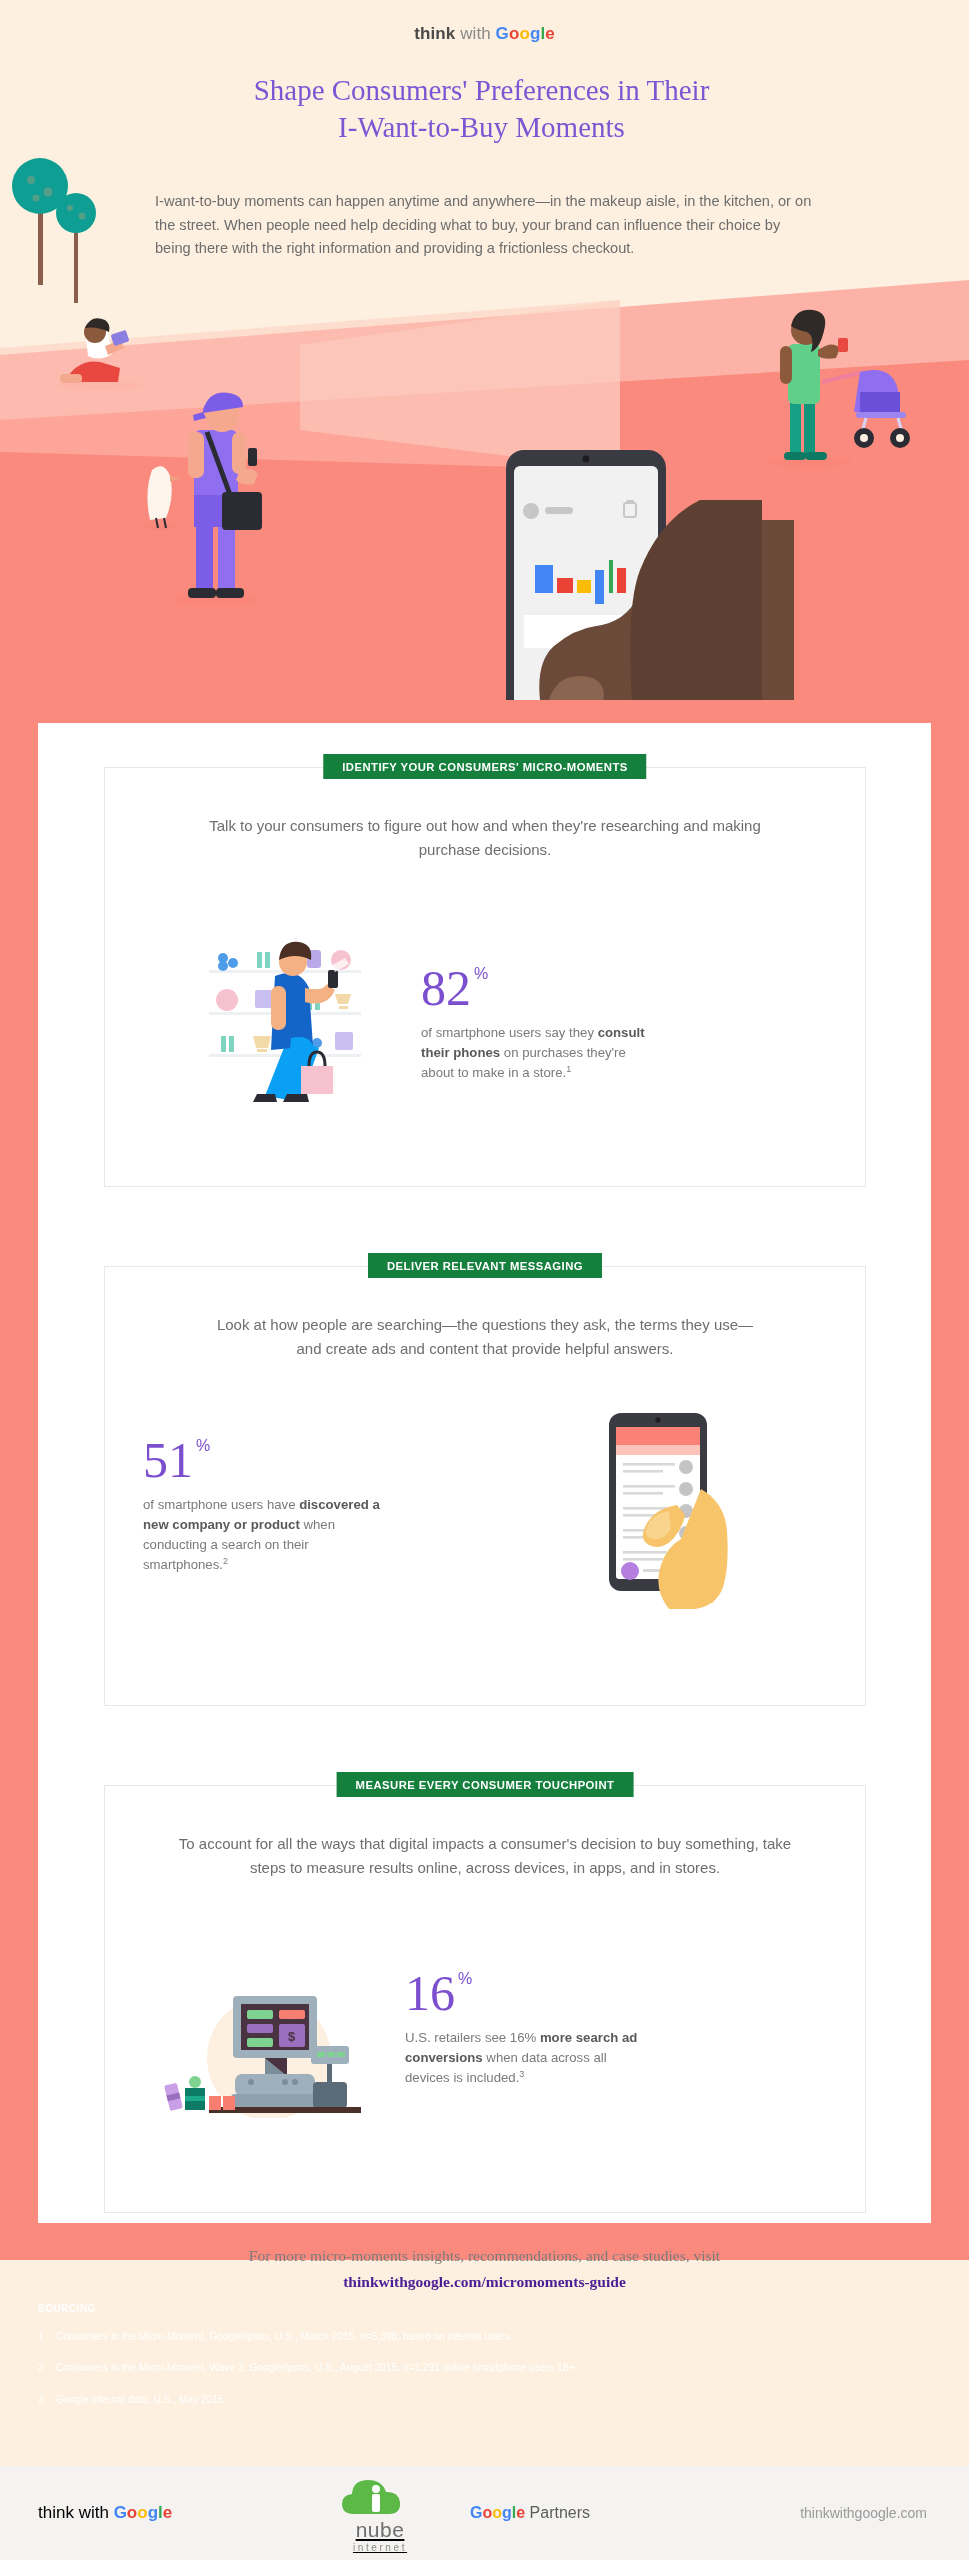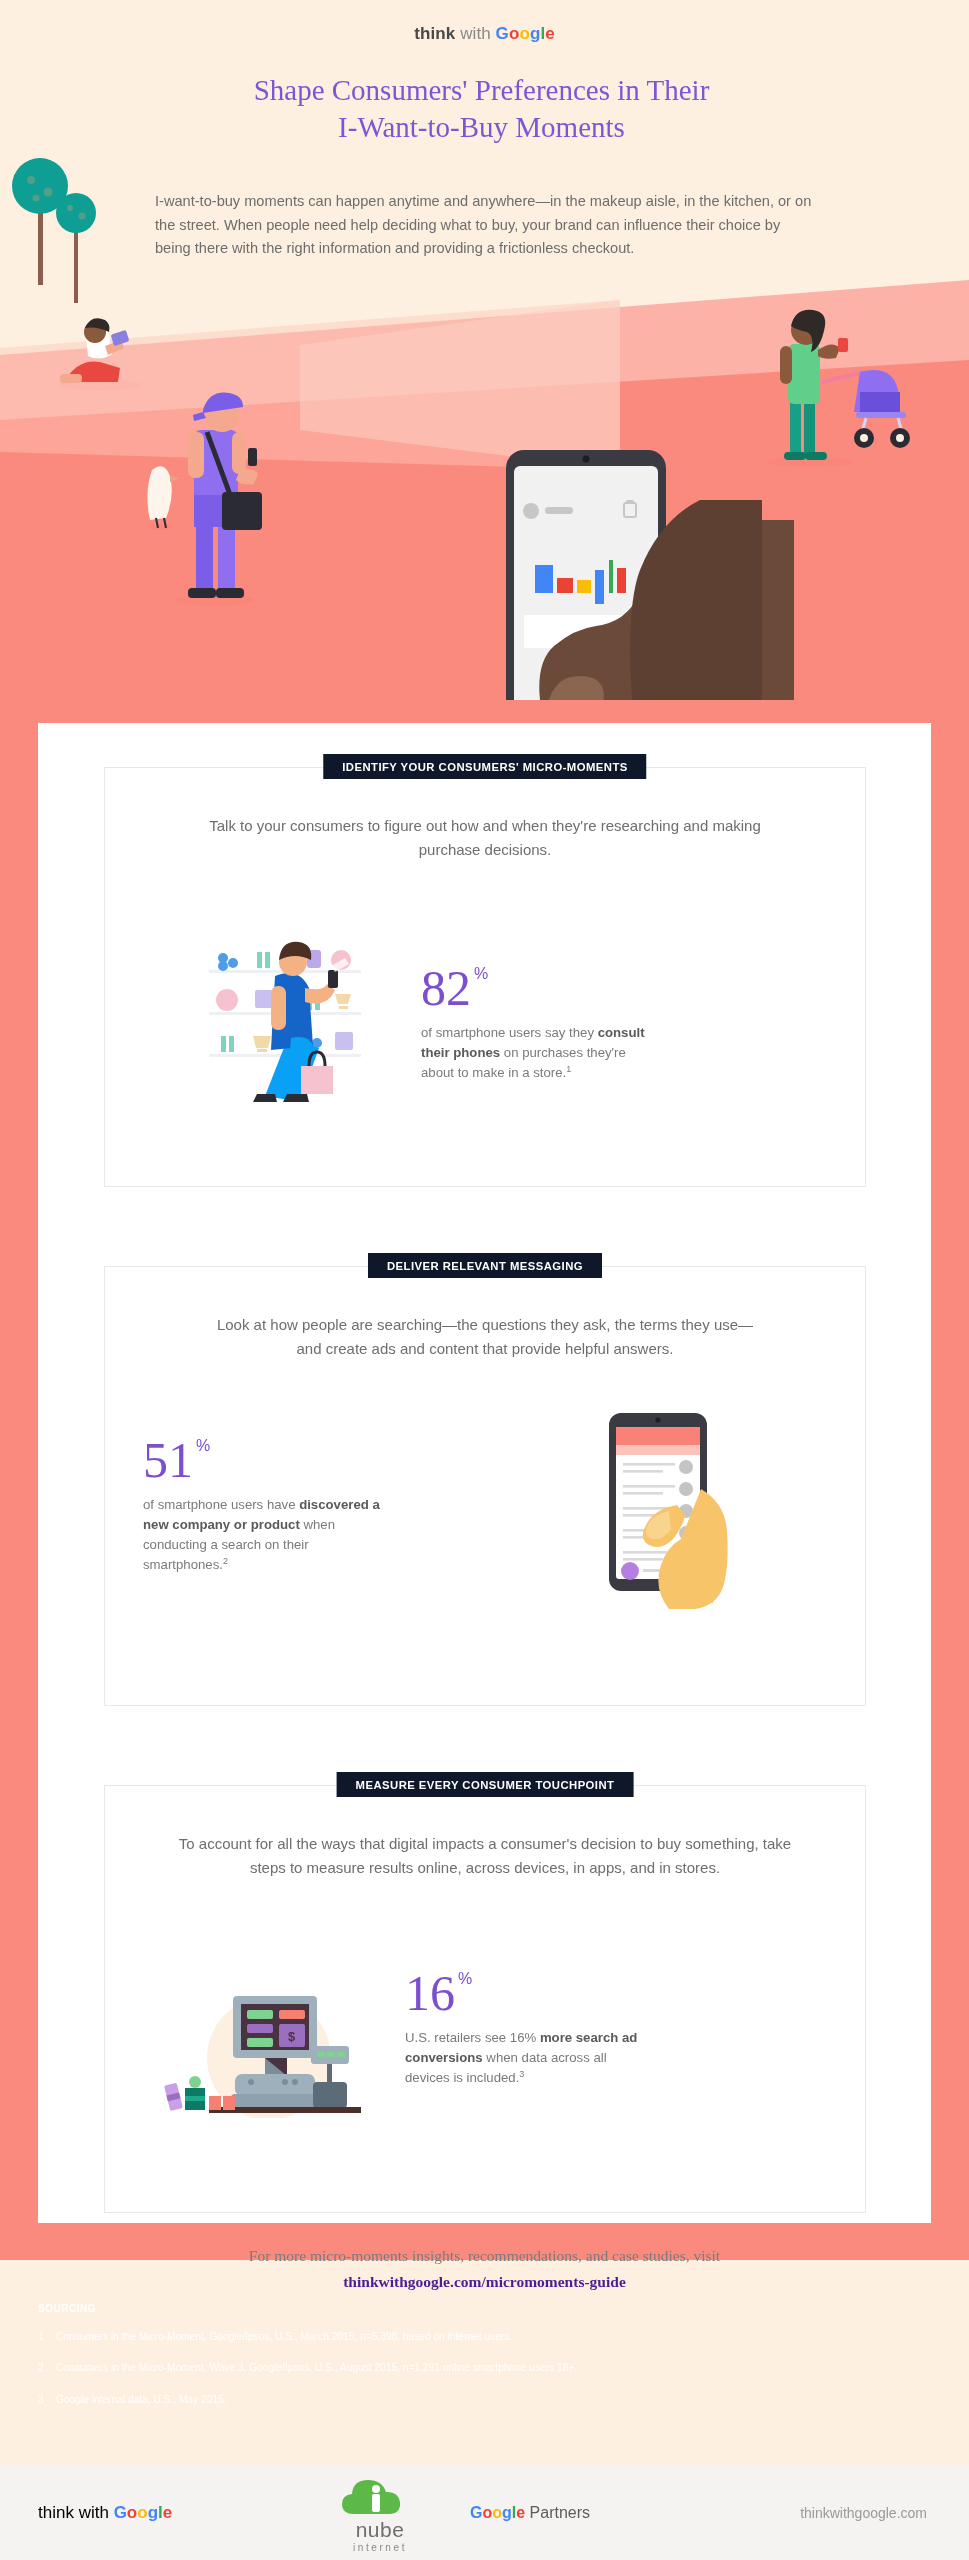--- a/index.html
+++ b/index.html
@@ -80,21 +80,21 @@
     background: #fff;
   }
   .card-1 { top: 44px;  height: 420px; }
   .card-2 { top: 543px; height: 440px; }
   .card-3 { top: 1062px; height: 428px; }
 
   .badge {
     position: absolute;
     top: -14px; left: 50%;
     transform: translateX(-50%);
-    background: #0f172a;
+    background: #15803d;
     color: #fff;
     font-size: 11.3px;
     font-weight: bold;
     letter-spacing: .45px;
     padding: 7px 19px 6px;
     white-space: nowrap;
   }
 
   .card-lede {
     margin: 46px auto 0;
@@ -177,21 +177,21 @@
   .footer {
     position: absolute;
     top: 2466px; left: 0;
     width: 969px;
     height: 94px;
     background: #f4f3f1;
     display: flex;
     align-items: center;
   }
   .f-twg { position:absolute; left: 38px; font-size: 17px; }
-  .f-nube { position:absolute; left: 315px; top: 14px; text-align:center; width: 130px; }
+  .f-nube { position:absolute; left: 315px; top: 14px; text-align:center; width: 130px; text-decoration: underline; }
   .f-nube .nube-word { font-size: 21px; color:#6e6e6e; letter-spacing:.5px; margin-top:-2px; }
   .f-nube .nube-sub { font-size: 10px; color:#8a8a8a; letter-spacing: 2.6px; }
   .f-gp { position:absolute; left: 470px; font-size: 16px; }
   .f-gp .partners { color:#5c5c5c; }
   .f-url { position:absolute; right: 42px; font-size: 14px; color:#9a9a9a; }
 </style>
 </head>
 <body>
 
 <div class="hero">

